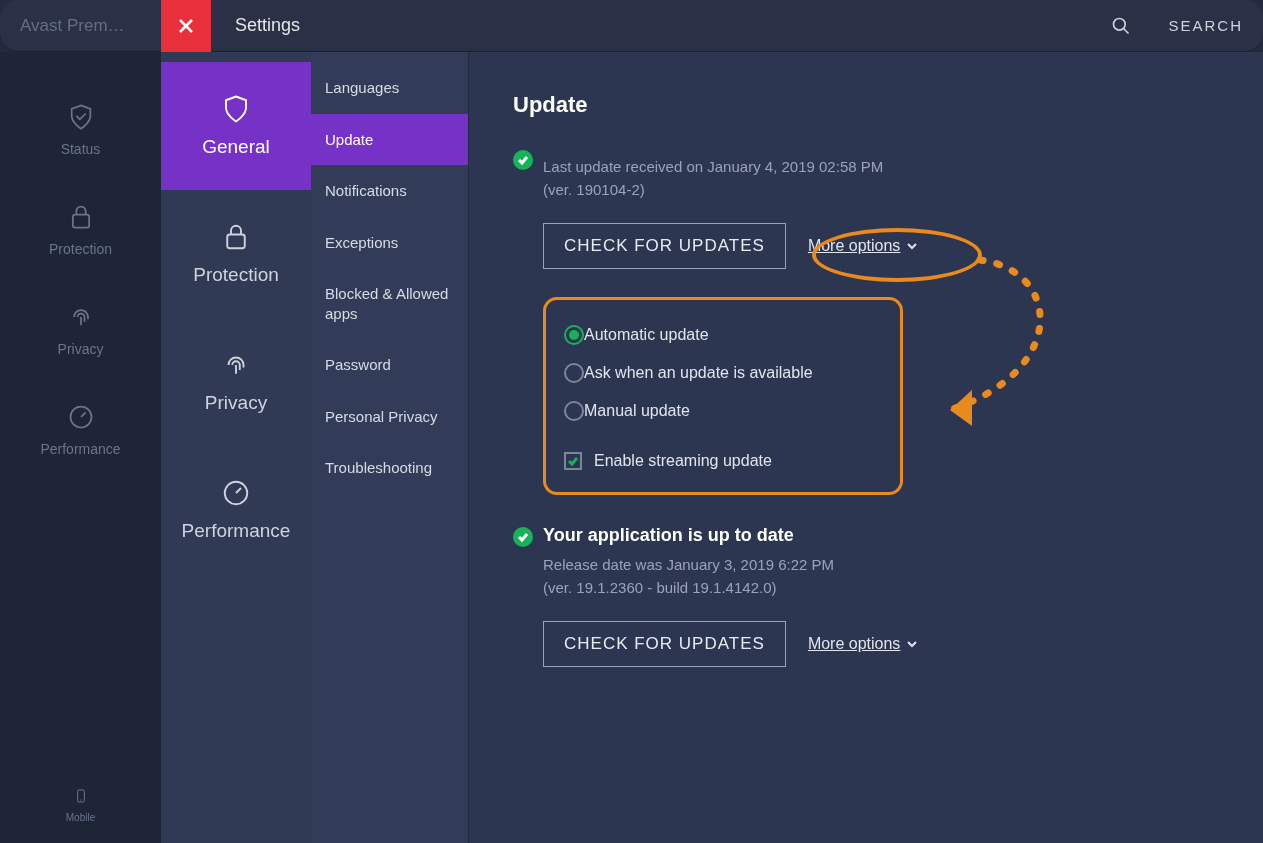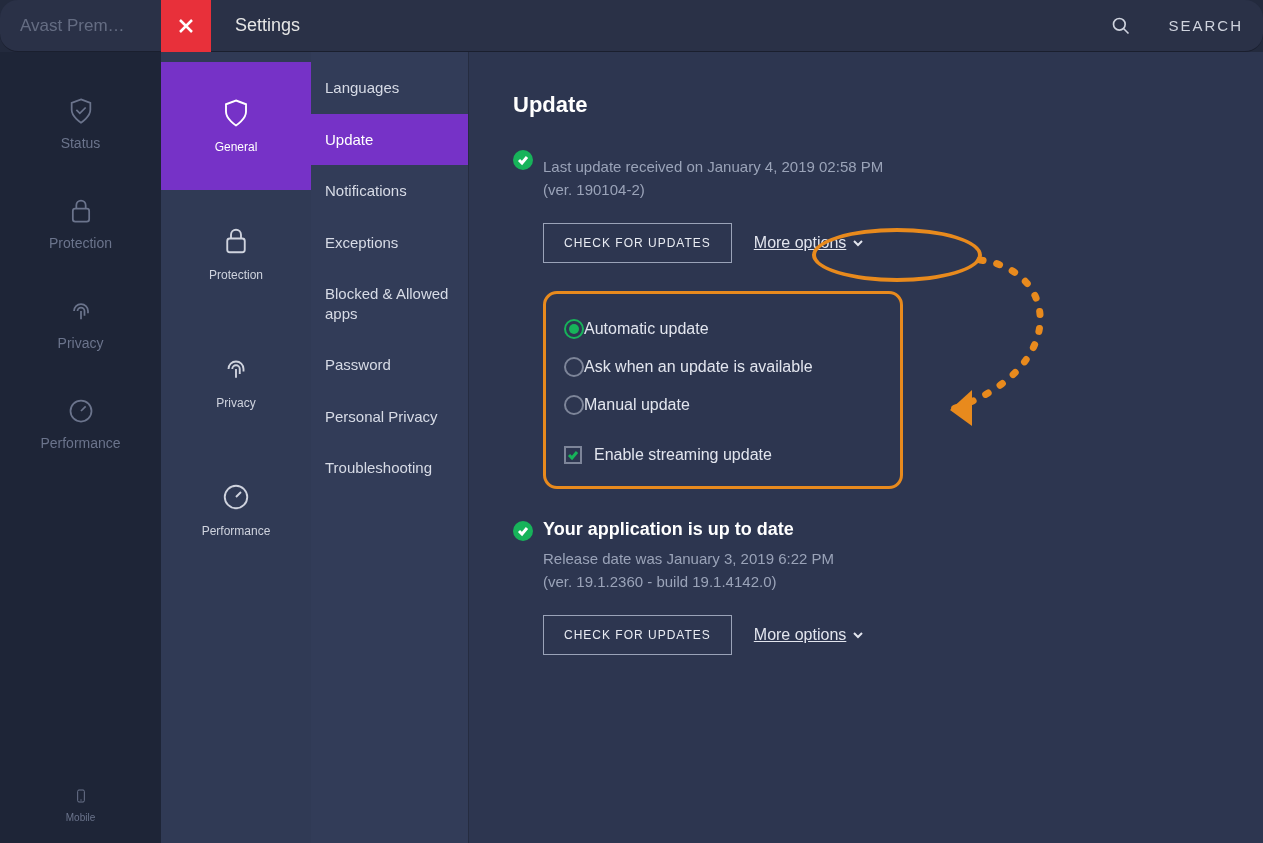--- a/index.html
+++ b/index.html
@@ -29,21 +29,21 @@
 .close-btn svg { width: 16px; height: 16px; stroke: #fff; stroke-width: 2.5; }
 .settings-title { position: absolute; left: 235px; color: #e6e6e6; font-size: 18px; }
 .search { position: absolute; right: 20px; display: flex; align-items: center; gap: 10px; cursor: pointer; }
 .search svg { width: 20px; height: 20px; stroke: #cfd3de; stroke-width: 2; fill: none; }
 .search span { color: #cfd3de; letter-spacing: 2px; font-size: 15px; margin-left: 27px; }
 
 .left-rail {
   position: absolute; top: 52px; left: 0; width: 161px; bottom: 0;
   background: #1e2537;
   display: flex; flex-direction: column; align-items: center;
-  padding-top: 22px;
+  padding-top: 28px;
 }
 .left-rail .item {
   width: 100%; height: 100px; display: flex; flex-direction: column;
   align-items: center; justify-content: center; gap: 10px;
   color: #6b748c; cursor: pointer; font-size: 14px;
 }
 .left-rail .item svg { width: 28px; height: 28px; stroke: #6b748c; fill: none; stroke-width: 1.5; }
 .left-rail .mobile {
   position: absolute; bottom: 20px; display: flex; gap: 8px;
   color: #6b748c; font-size: 10px; align-items: center; flex-direction: column;
@@ -54,21 +54,21 @@
   position: absolute; top: 52px; left: 161px; right: 0; bottom: 0;
   background: #2d3650;
   display: flex;
 }
 .col1 {
   width: 150px; background: #303a55;
   display: flex; flex-direction: column; padding-top: 10px;
 }
 .col1 .tab {
   height: 128px; display: flex; flex-direction: column; align-items: center;
-  justify-content: center; gap: 12px; color: #cfd3de; font-size: 12px; cursor: pointer;
+  justify-content: center; gap: 12px; color: #cfd3de; font-size: 19px; cursor: pointer;
 }
 .col1 .tab svg { width: 30px; height: 30px; stroke: #cfd3de; fill: none; stroke-width: 1.5; }
 .col1 .tab.active { background: #7632c7; color: #fff; }
 .col1 .tab.active svg { stroke: #fff; }
 
 .col2 {
   width: 158px; background: #323c58; border-right: 1px solid #252c40;
   padding-top: 10px;
 }
 .col2 .sub {
@@ -88,21 +88,21 @@
   display: flex; align-items: center; justify-content: center; flex-shrink: 0;
   margin-top: 2px;
 }
 .check-icon svg { width: 12px; height: 12px; stroke: #fff; stroke-width: 3; fill: none; }
 .section-body { flex: 1; }
 .section-title { font-size: 18px; font-weight: 600; color: #fff; }
 .section-sub { color: #9aa3b8; font-size: 15px; margin-top: 8px; line-height: 1.5; }
 .action-row { display: flex; align-items: center; gap: 22px; margin-top: 22px; }
 .btn-outline {
   border: 1px solid #9aa3b8; padding: 12px 20px; color: #e8ebf2;
-  font-size: 12px; letter-spacing: 1px; background: transparent; cursor: pointer;
+  font-size: 17px; letter-spacing: 1px; background: transparent; cursor: pointer;
 }
 .more-link { color: #e2e5ee; font-size: 16px; text-decoration: underline; cursor: pointer; display: flex; align-items: center; gap: 6px; }
 .more-link svg { width: 12px; height: 12px; stroke: #e2e5ee; stroke-width: 2; fill: none; }
 
 .options-box {
   margin-top: 28px; padding: 16px 18px 22px;
   border: 3px solid #e88a1d; border-radius: 14px;
   width: 360px;
 }
 .radio-row { display: flex; align-items: center; padding: 9px 0; color: #e2e5ee; font-size: 16px; cursor: pointer; }

